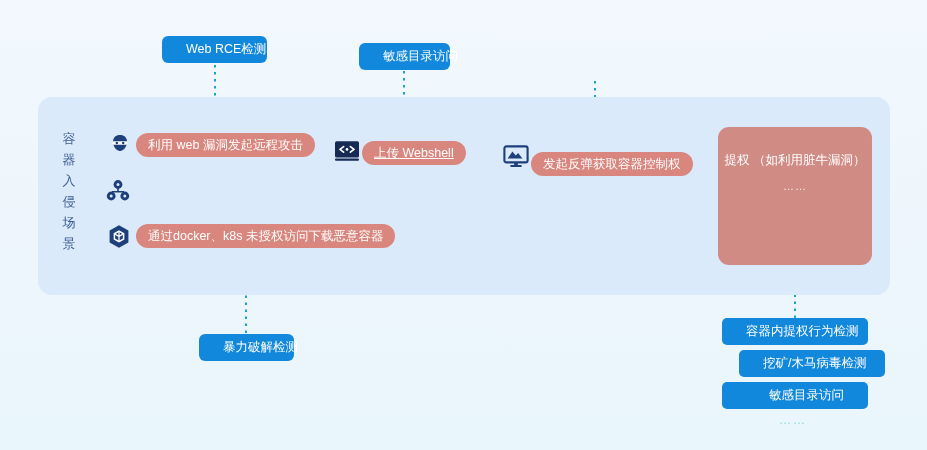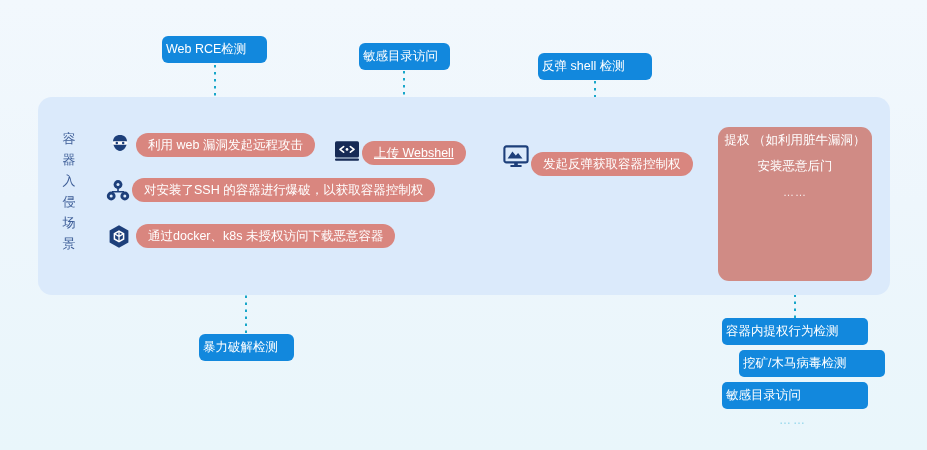--- a/index.html
+++ b/index.html
@@ -26,33 +26,33 @@
   .vlabel span{display:block;}
 
   
   .pill{
     position:absolute;background:#d9867f;color:#ffffff;
     border-radius:13px;font-size:12.5px;line-height:24px;height:24px;
     padding:0 12px;white-space:nowrap;box-sizing:border-box;
   }
   
   .bigbox{
-    position:absolute;left:718px;top:127px;width:154px;height:154px;
+    position:absolute;left:718px;top:127px;width:154px;height:138px;
     background:#d08b85;border-radius:11px;color:#fff;
     font-size:12.5px;line-height:26px;text-align:center;
-    box-sizing:border-box;
+    padding-top:20px;box-sizing:border-box;
   }
   .bigbox div{white-space:nowrap;}
   .bigbox .dots{letter-spacing:1px;font-size:11px;opacity:.85;}
 
   
   .chip{
     position:absolute;background:#1288dd;color:#ffffff;border-radius:6px;
-    font-size:12.5px;line-height:26px;height:27px;text-align:left;
-    white-space:nowrap;box-sizing:border-box;padding:0 4px;
+    font-size:12.5px;line-height:26px;height:27px;text-align:right;
+    white-space:nowrap;box-sizing:border-box;padding:0 24px;
   }
   .chip.flat{border-radius:5px;}
 
   .ellipsis{
     position:absolute;color:#8fd4ea;font-size:12px;letter-spacing:2px;
   }
 
   
   .ico{position:absolute;width:22px;height:22px;}
 </style>
@@ -120,23 +120,20 @@
     <span>侵</span>
     <span>场</span>
     <span>景</span>
   </div>
 
   <div class="chip" style="left:162px;top:36px;width:105px;">
     <span>Web RCE检测</span>
   </div>
   <div class="chip" style="left:359px;top:43px;width:91px;">
     <span>敏感目录访问</span>
-  </div>
-  <div class="chip" style="left:538px;top:53px;width:114px;">
-    <span>反弹 shell 检测</span>
   </div>
 
   <div class="ico" style="left:108px;top:133px;width:24px;height:24px;">
     <svg viewBox="0 0 24 24" width="24" height="24">
       <path d="M12 2c-4.2 0-7 2.6-7 6.6 0 4.6 3 9.4 7 9.4s7-4.8 7-9.4C19 4.6 16.2 2 12 2z" fill="#1d3f7a"></path>
       <rect x="4.6" y="8.2" width="14.8" height="3.6" rx="1.2" fill="#ffffff"></rect>
       <circle cx="8.8" cy="10" r="1.25" fill="#1d3f7a"></circle>
       <circle cx="15.2" cy="10" r="1.25" fill="#1d3f7a"></circle>
     </svg>
   </div>
@@ -178,37 +175,33 @@
       <rect x="1.4" y="1.4" width="23.2" height="16" rx="2" fill="none" stroke="#1d3f7a" stroke-width="2.1"></rect>
       <path d="M4.6 13.6 9.4 6.6l3.4 4 2.3-2.6 4.4 5.6z" fill="#1d3f7a"></path>
       <rect x="11.2" y="17.6" width="3.6" height="3" fill="#1d3f7a"></rect>
       <rect x="7.2" y="20" width="11.6" height="2.1" rx="1" fill="#1d3f7a"></rect>
     </svg>
   </div>
 
   <div class="pill" style="left:136px;top:133px;text-align:right;">
     <span>利用 web 漏洞发起远程攻击</span>
   </div>
-  <div class="pill" style="left:132px;top:178px;">
-    <span>对安装了SSH 的容器进行爆破，以获取容器控制权</span>
-  </div>
   <div class="pill" style="left:136px;top:224px;">
     <span>通过docker、k8s 未授权访问下载恶意容器</span>
   </div>
 
   <div class="pill" style="left:362px;top:141px;text-decoration:underline;">
     <span>上传 Webshell</span>
   </div>
   <div class="pill" style="left:531px;top:152px;">
     <span>发起反弹获取容器控制权</span>
   </div>
 
   <div class="bigbox">
     <div>提权 （如利用脏牛漏洞）</div>
-    <div>安装恶意后门</div>
     <div class="dots">……</div>
   </div>
 
   <div class="chip" style="left:199px;top:334px;width:95px;">
     <span>暴力破解检测</span>
   </div>
 
   <div class="chip flat" style="left:722px;top:318px;width:146px;">
     <span>容器内提权行为检测</span>
   </div>

